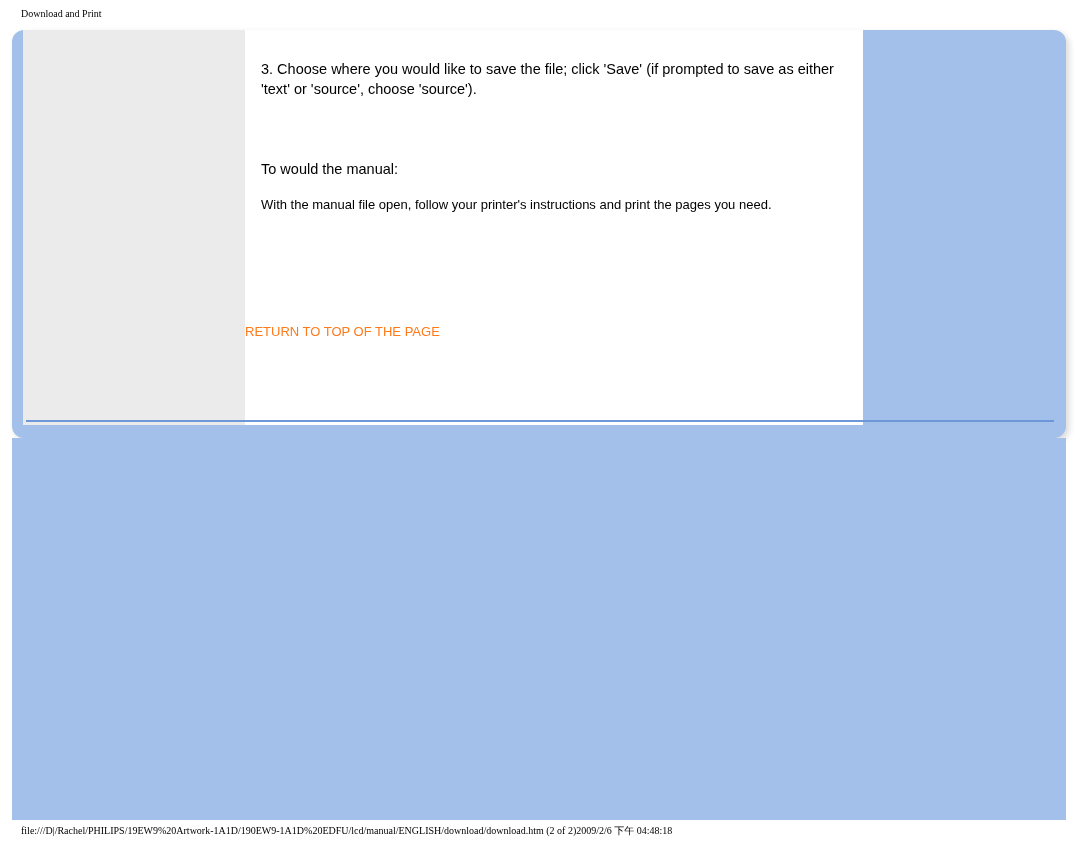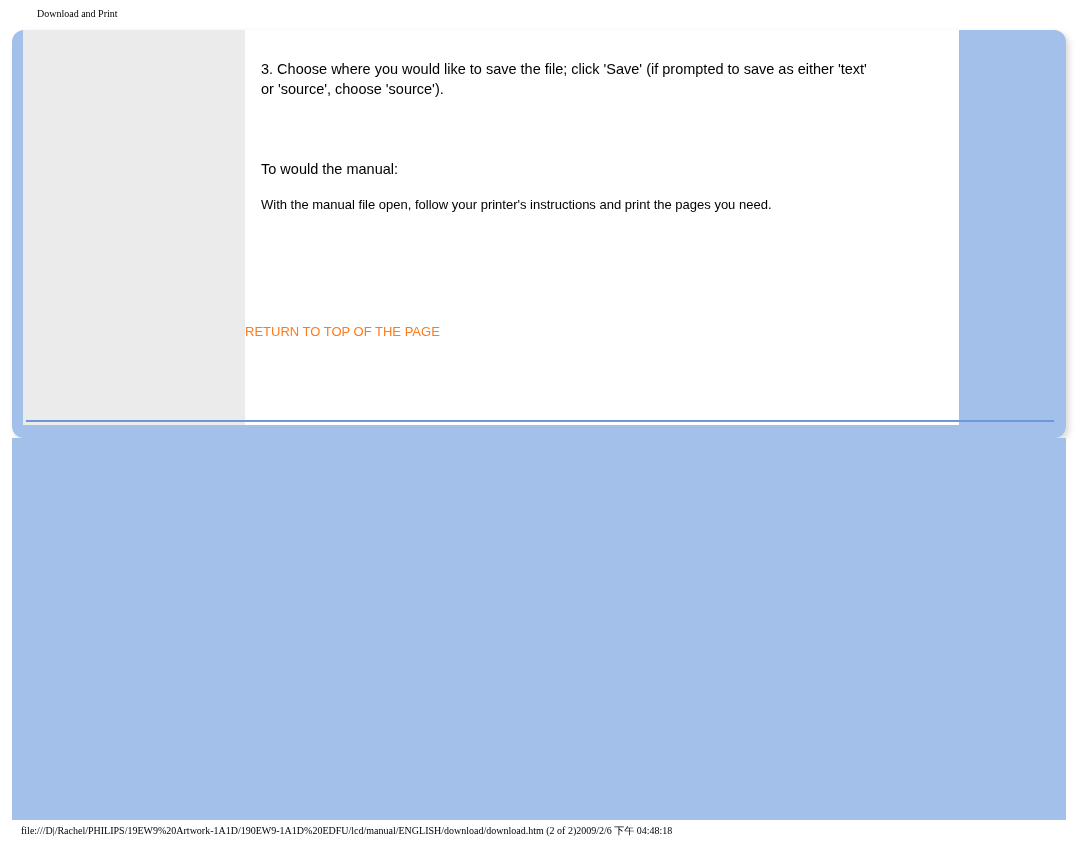--- a/index.html
+++ b/index.html
@@ -14,37 +14,36 @@
       height: 848px;
       position: relative;
     }
     .header-text {
       position: absolute;
       top: 8px;
       left: 21px;
       font-size: 10px;
       font-family: "Times New Roman", Times, serif;
       color: #000;
-      margin-left: 16px;
     }
     .card-container {
       position: absolute;
       top: 30px;
       left: 12px;
       width: 1054px;
       height: 408px;
       background: #a3c0ea;
       border-radius: 12px;
       box-shadow: 3px 3px 6px rgba(0,0,0,0.15);
     }
     .card-inner {
       position: absolute;
       top: 0;
       left: 11px;
-      width: 936px;
+      width: 840px;
       height: 395px;
       background: #ebebeb;
       display: flex;
     }
     .card-sidebar {
       width: 222px;
       height: 100%;
       background: #ebebeb;
     }
     .card-content {

